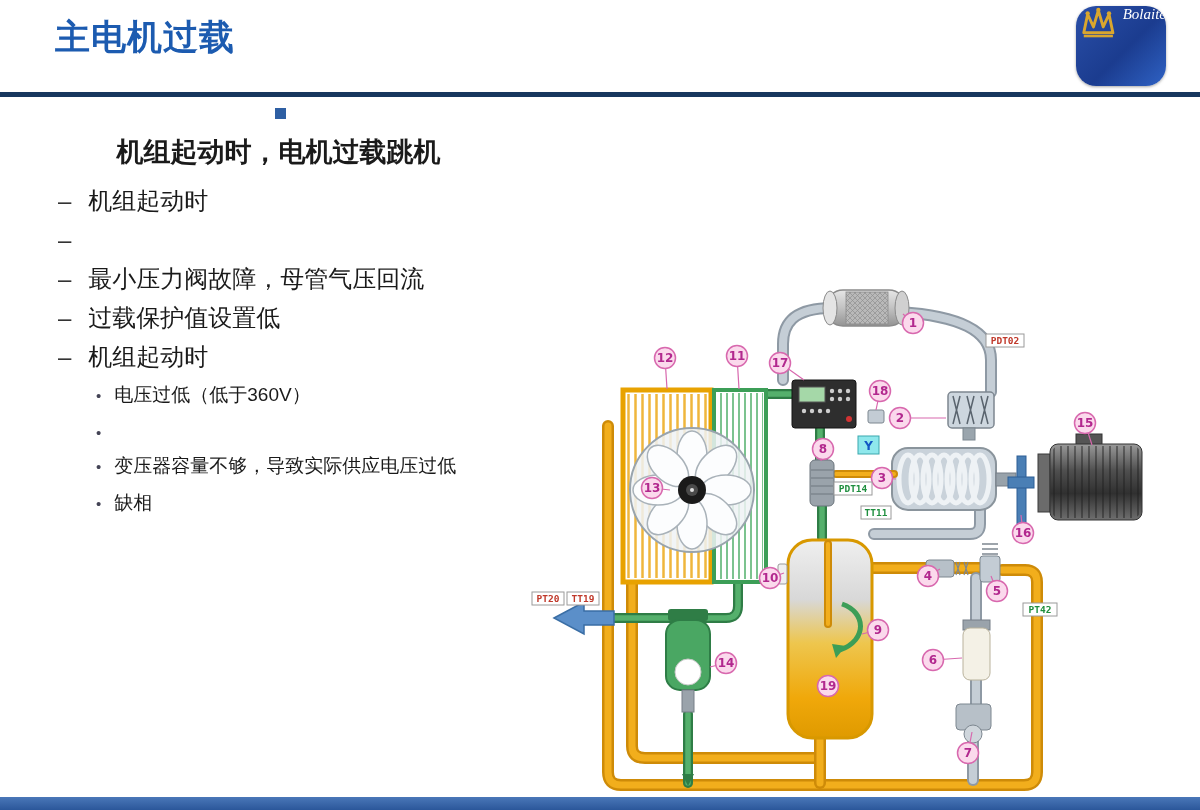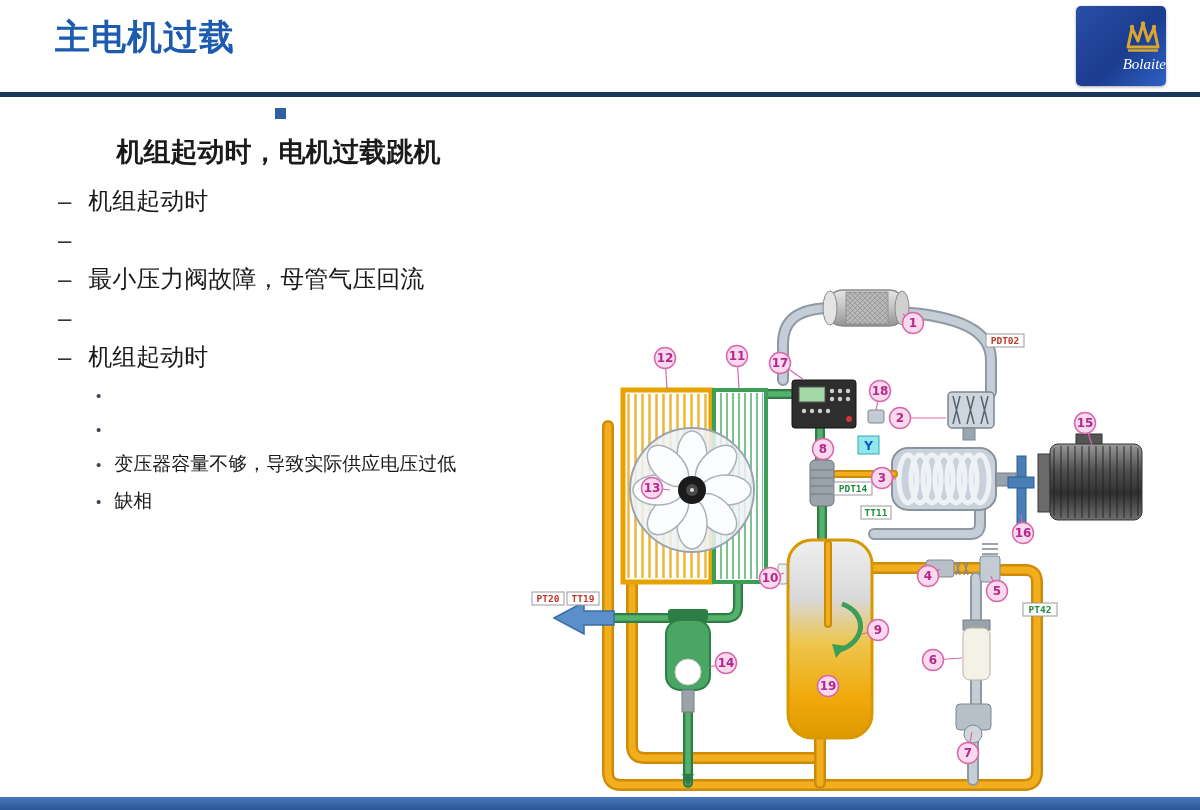--- a/index.html
+++ b/index.html
@@ -8,23 +8,23 @@
     font-family:"Liberation Sans",sans-serif;overflow:hidden;
   }
   .title{
     position:absolute;left:55px;top:14px;font-size:35px;font-weight:bold;
     color:#1C5BB0;letter-spacing:1px;
   }
   .divider{position:absolute;left:0;top:92px;width:1200px;height:5px;background:#17375E;}
   .bottombar{position:absolute;left:0;top:797px;width:1200px;height:13px;
     background:linear-gradient(180deg,#4a77b8,#2b579a);}
   .logo{
-    position:absolute;left:1076px;top:6px;width:90px;height:80px;border-radius:5px;
+    position:absolute;left:1076px;top:6px;width:90px;height:80px;border-radius:20px;
     background:linear-gradient(135deg,#2a4fa8 0%,#1b3c8f 55%,#2f62c4 100%);
-    display:flex;flex-direction:column;align-items:flex-end;justify-content:center;gap:2px;
+    display:flex;flex-direction:row;align-items:flex-start;justify-content:center;gap:2px;
     box-shadow:0 1px 3px rgba(0,0,0,.35);
   }
   .logo-text{font-family:"Liberation Serif",serif;font-style:italic;color:#fff;font-size:15px;}
   .content{position:absolute;left:26px;top:102px;width:505px;color:#1a1a1a;}
   .l1{display:flex;align-items:center;gap:15px;font-size:27px;font-weight:600;margin:6px 0 16px 0;flex-direction:column;}
   .sq{width:11px;height:11px;background:#2E5FA3;flex:none;margin-left:3px;}
   .l2{display:flex;gap:17px;font-size:24px;margin:9px 0;padding-left:32px;line-height:1.25;}
   .l2 .dash{color:#333;flex:none;}
   .l3{display:flex;gap:13px;font-size:19px;margin:10px 0;padding-left:70px;line-height:1.42;width:420px;}
   .l3 .dot{font-size:15px;color:#445;flex:none;padding-top:3px;}
@@ -78,27 +78,29 @@
   </div>
   <div class="l2">
     <span class="dash">–</span>
   </div>
   <div class="l2">
     <span class="dash">–</span>
     <span>最小压力阀故障，母管气压回流</span>
   </div>
   <div class="l2">
     <span class="dash">–</span>
+    <span>过载保护值设置低</span>
   </div>
   <div class="l2">
     <span class="dash">–</span>
     <span>机组起动时</span>
   </div>
   <div class="l3">
     <span class="dot">•</span>
+    <span>电压过低（低于360V）</span>
   </div>
   <div class="l3">
     <span class="dot">•</span>
   </div>
   <div class="l3">
     <span class="dot">•</span>
     <span>变压器容量不够，导致实际供应电压过低</span>
   </div>
   <div class="l3">
     <span class="dot">•</span>

